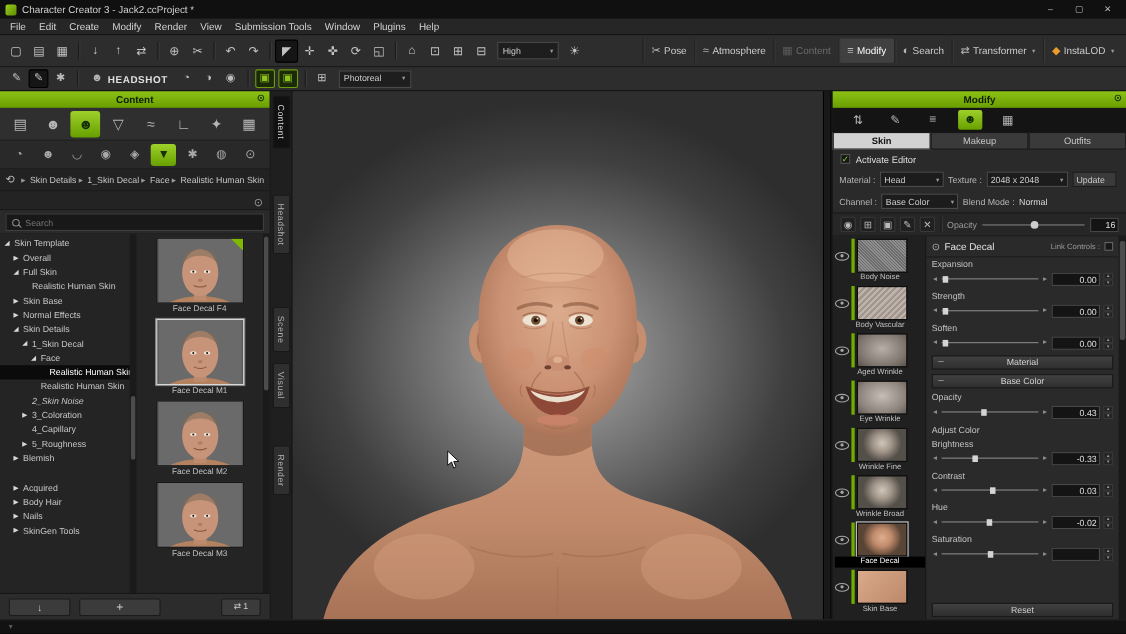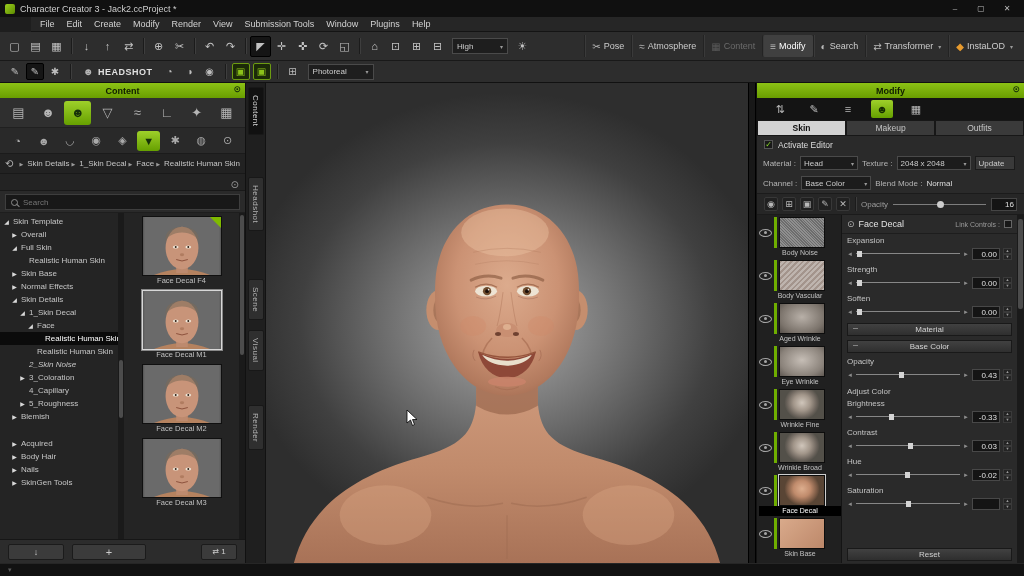--- a/index.html
+++ b/index.html
@@ -6,21 +6,21 @@
 html,body{width:1024px;height:576px;overflow:hidden;background:#000;}
 body{font-family:"Liberation Sans","DejaVu Sans",sans-serif;color:#c8c8c8;}
 .app{position:relative;width:1024px;height:576px;background:#1e1e1e;display:flex;flex-direction:column;overflow:hidden;}
 
 
 .titlebar{height:17px;background:#101010;display:flex;align-items:center;padding:0 5px;gap:5px;flex:0 0 auto;}
 .appicon{width:10px;height:10px;background:linear-gradient(135deg,#9ccf1e,#5d8c00);border-radius:2px;flex:0 0 auto;}
 .title{font-size:9px;color:#cfcfcf;white-space:nowrap;}
 .winctrls{margin-left:auto;display:flex;gap:2px;}
 .winbtn{width:24px;height:13px;font-size:8px;display:flex;align-items:center;justify-content:center;color:#bbb;}
-.menubar{height:15px;background:#262626;display:flex;align-items:center;padding:0 3px;border-bottom:1px solid #141414;flex:0 0 auto;margin-left:31px;}
+.menubar{height:15px;background:#262626;display:flex;align-items:center;padding:0 3px;border-bottom:1px solid #141414;flex:0 0 auto;}
 .menu-item{font-size:9px;padding:1px 6px;color:#d2d2d2;white-space:nowrap;}
 
 
 .toolbar1{height:29px;background:#2d2d2d;display:flex;align-items:center;padding:0 4px;border-bottom:1px solid #191919;flex:0 0 auto;}
 .tb-icons{display:flex;align-items:center;}
 .tbi{width:21px;height:21px;display:flex;align-items:center;justify-content:center;font-size:11px;color:#c2c2c2;border-radius:2px;flex:0 0 auto;}
 .tbi.active{background:#151515;border:1px solid #000;}
 .tbi.sep{width:9px;}
 .tbi.sep::before{content:"";width:1px;height:16px;background:#1b1b1b;box-shadow:1px 0 0 #3e3e3e;}
 .quality-select,.t2sel{height:16px;background:#1e1e1e;border:1px solid #4a4a4a;display:flex;align-items:center;gap:4px;padding:0 4px;font-size:8px;color:#ccc;margin:0 4px;}
@@ -156,21 +156,21 @@
 .d-head{height:19px;display:flex;align-items:center;gap:4px;padding:0 5px;font-size:9px;color:#e2e2e2;border-bottom:1px solid #1d1d1d;flex:0 0 auto;white-space:nowrap;}
 .d-gear{font-size:9px;color:#b2b2b2;}
 .d-lc{margin-left:auto;font-size:7px;color:#9a9a9a;}
 .d-lcbox{width:8px;height:8px;border:1px solid #666;background:#181818;flex:0 0 auto;}
 .srow{padding:2px 5px 3px;flex:0 0 auto;}
 .slabel{font-size:8px;color:#c3c3c3;height:11px;}
 .sctrl{display:flex;align-items:center;gap:3px;height:13px;}
 .sarr{font-size:6px;color:#8e8e8e;flex:0 0 auto;}
 .strack{flex:1;height:1px;background:#878787;position:relative;min-width:0;}
 .sthumb{position:absolute;top:-2.5px;left:0;width:5px;height:6px;background:#d4d4d4;margin-left:-2px;}
-.sval{width:28px;height:12px;background:#141414;border:1px solid #484848;font-size:8px;color:#e0e0e0;text-align:right;padding:0 2px;line-height:11px;flex:0 0 auto;}
+.sval{width:44px;height:12px;background:#141414;border:1px solid #484848;font-size:8px;color:#e0e0e0;text-align:right;padding:0 2px;line-height:11px;flex:0 0 auto;}
 .sstep{display:flex;flex-direction:column;width:9px;flex:0 0 auto;}
 .sstep span{font-size:4px;line-height:4px;color:#999;text-align:center;border:1px solid #3a3a3a;background:#242424;height:6px;}
 .secbar{height:13px;margin:2px 5px;background:linear-gradient(#414141,#2f2f2f);border:1px solid #191919;display:flex;align-items:center;justify-content:center;font-size:8px;color:#d5d5d5;position:relative;flex:0 0 auto;}
 .secdash{position:absolute;left:5px;top:-1px;font-size:9px;color:#aaa;}
 .adjlabel{font-size:8px;color:#c3c3c3;padding:3px 5px 1px;flex:0 0 auto;}
 .resetbar{margin:auto 5px 2px;height:13px;background:linear-gradient(#414141,#2e2e2e);border:1px solid #191919;display:flex;align-items:center;justify-content:center;font-size:8px;color:#d0d0d0;flex:0 0 auto;}
 .rp-scroll{width:7px;background:#1a1a1a;position:relative;flex:0 0 auto;}
 
 
 .bottombar{height:13px;background:#121212;border-top:1px solid #262626;flex:0 0 auto;display:flex;align-items:center;padding:0 8px;}

